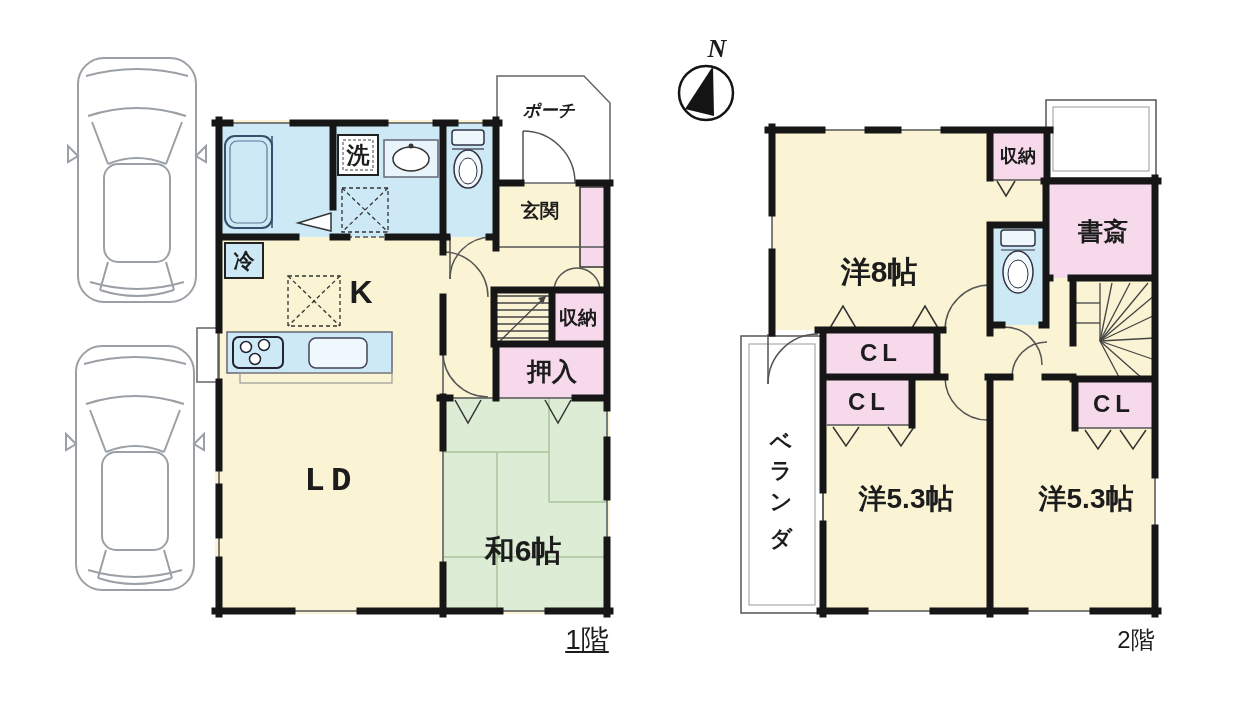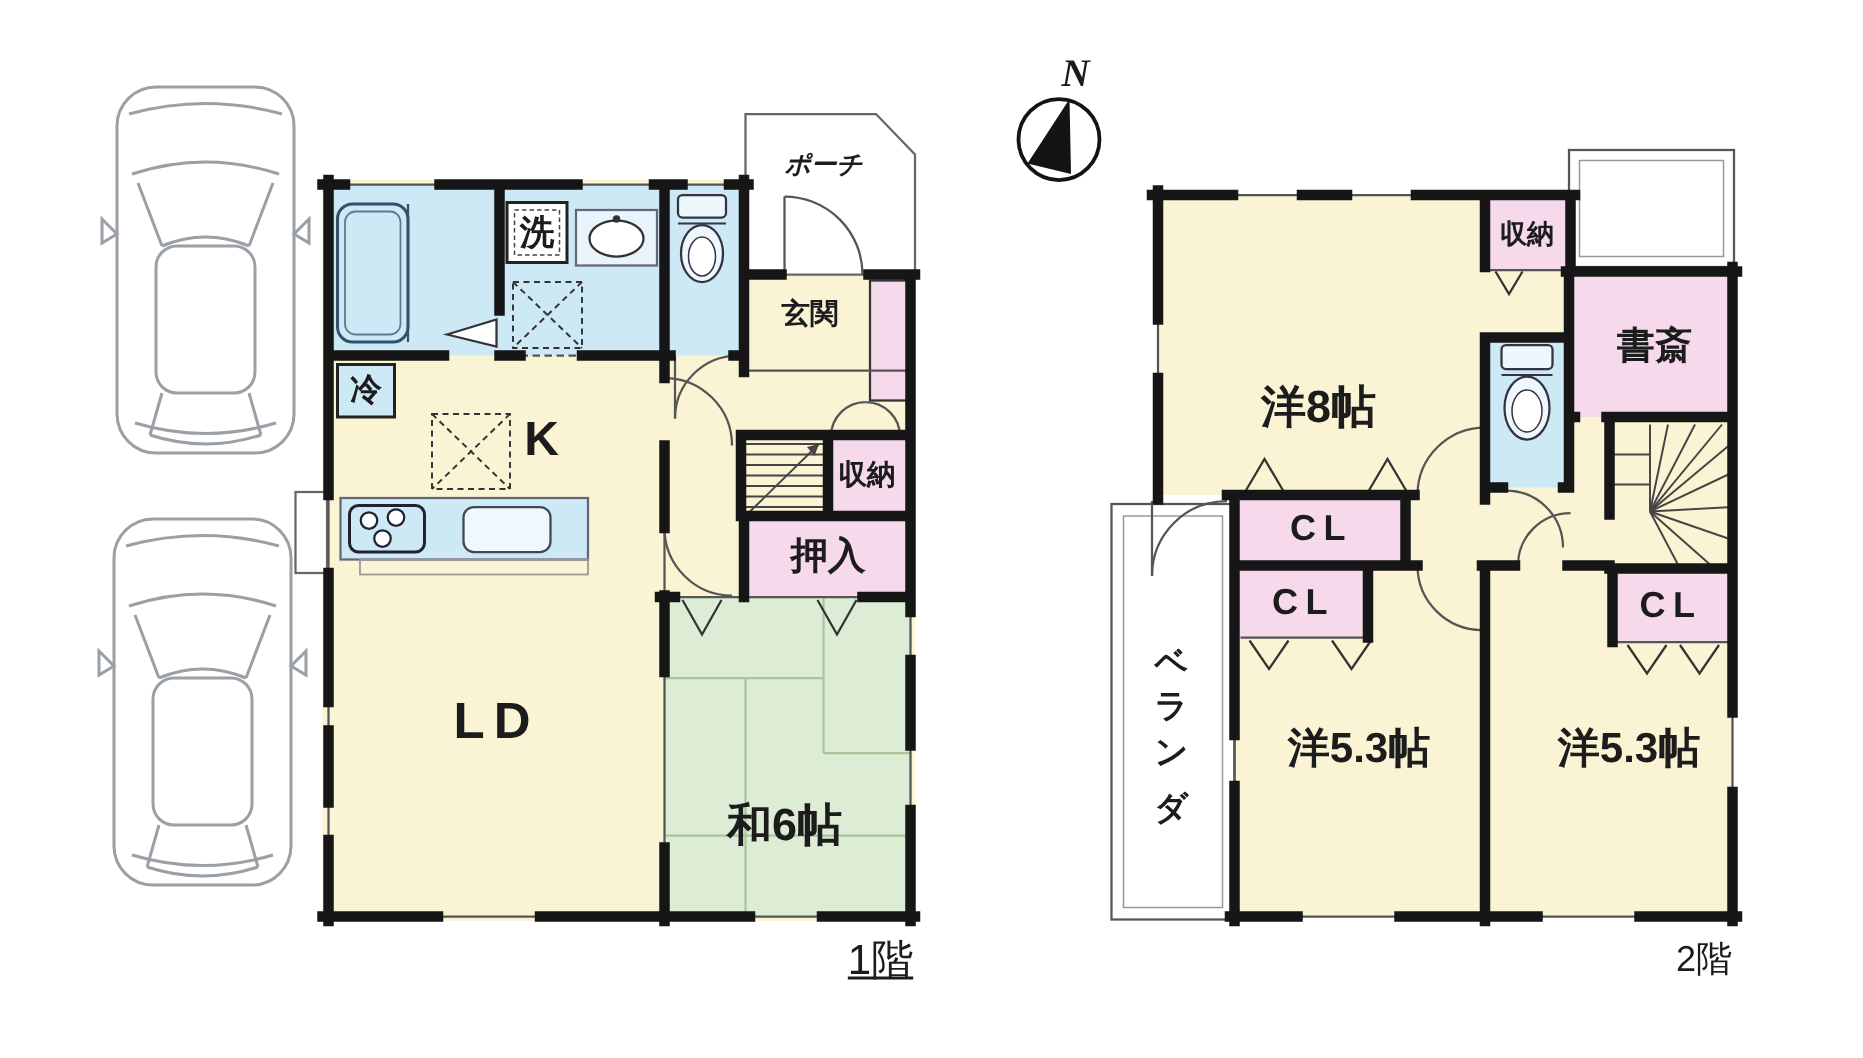--- a/index.html
+++ b/index.html
@@ -282,21 +282,21 @@
     M912 377 L912 425
     M1075 379 L1075 428
   "></path>
 </svg>
 
 <div class="lbl" style="left:549px;top:110px;font-size:17px;font-style:italic;">ポーチ</div>
 <div class="lbl" style="left:540px;top:210px;font-size:19px;">玄関</div>
 <div class="lbl" style="left:358px;top:155px;font-size:23px;">洗</div>
 <div class="lbl" style="left:244px;top:260px;font-size:21px;">冷</div>
 <div class="lbl" style="left:361px;top:292px;font-size:32px;">K</div>
-<div class="lbl" style="left:331px;top:481px;font-size:34px;letter-spacing:6px;">LD</div>
+<div class="lbl" style="left:331px;top:481px;font-size:34px;letter-spacing:6px;font-family:Liberation Mono, monospace;">LD</div>
 <div class="lbl" style="left:578px;top:317px;font-size:19px;">収納</div>
 <div class="lbl" style="left:552px;top:371px;font-size:25px;">押入</div>
 <div class="lbl" style="left:523px;top:503px;font-size:30px;margin-top:48px;">和6帖</div>
 <div class="lbl" style="left:587px;top:640px;font-size:28px;font-weight:normal;text-decoration:underline;">1階</div>
 
 <div class="lbl" style="left:879px;top:236px;font-size:30px;margin-top:36px;">洋8帖</div>
 <div class="lbl" style="left:1018px;top:156px;font-size:18px;">収納</div>
 <div class="lbl" style="left:1103px;top:231px;font-size:25px;text-align:center;">書斎</div>
 <div class="lbl" style="left:881px;top:353px;font-size:24px;letter-spacing:5px;">CL</div>
 <div class="lbl" style="left:869px;top:402px;font-size:24px;letter-spacing:5px;">CL</div>

